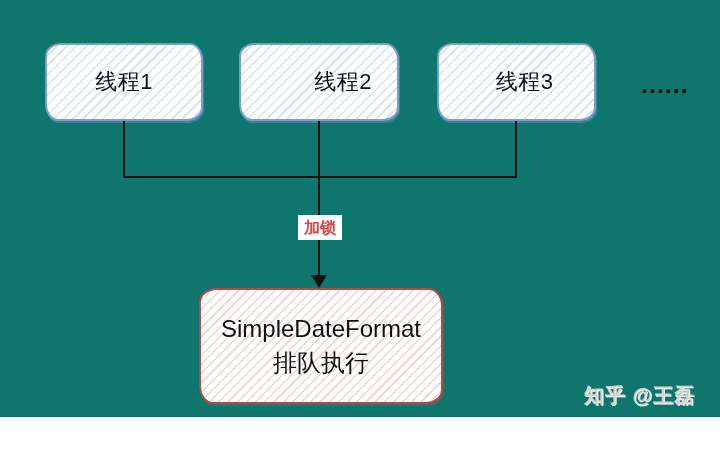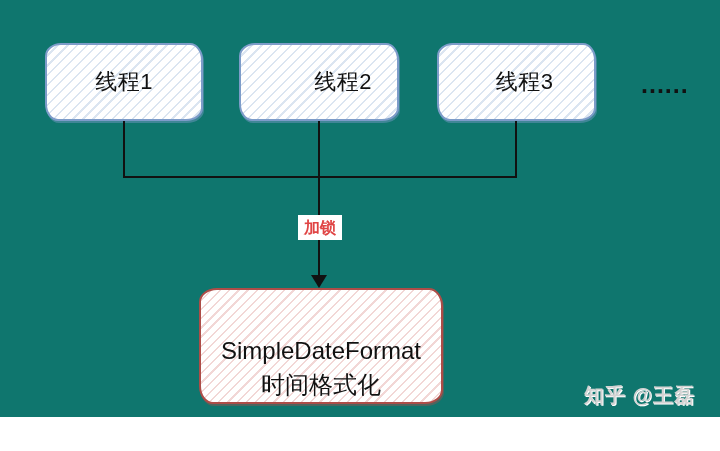--- a/index.html
+++ b/index.html
@@ -81,21 +81,21 @@
     border:2.5px solid var(--target-border,#ad4d48);
     border-radius:18px 14px 18px 14px / 14px 18px 14px 18px;
     box-shadow:1px 2px 0 rgba(173,77,72,0.4);
     background:
       repeating-linear-gradient(135deg,
         var(--target-hatch,#f2d7d6) 0px,
         var(--target-hatch,#f2d7d6) 1.6px,
         rgba(255,255,255,0) 1.6px,
         rgba(255,255,255,0) 6.5px),
       #ffffff;
-    display:flex;flex-direction:column;align-items:center;justify-content:flex-end;
+    display:flex;flex-direction:column;align-items:center;justify-content:center;
     text-align:center;
     font-size:24px;line-height:34px;font-weight:500;
     color:var(--box-text,#111111);
   }
   
   .watermark{
     position:absolute;left:584px;top:382px;
     font-size:20px;font-weight:600;letter-spacing:1px;
     color:var(--watermark,#d3d3d3);
     text-shadow:1px 1px 0 #ffffff;
@@ -125,18 +125,18 @@
   <div class="hline"></div>
   <div class="vmid"></div>
   <div class="arrowhead"></div>
 
   <div class="arrow-label">
     <div>加锁</div>
   </div>
 
   <div class="target-box">
     <div>SimpleDateFormat</div>
-    <div>时间格式化</div>
+    <div>排队执行</div>
   </div>
 
   <div class="watermark">知乎 @王磊</div>
 
 </div>
 
 </body></html>

